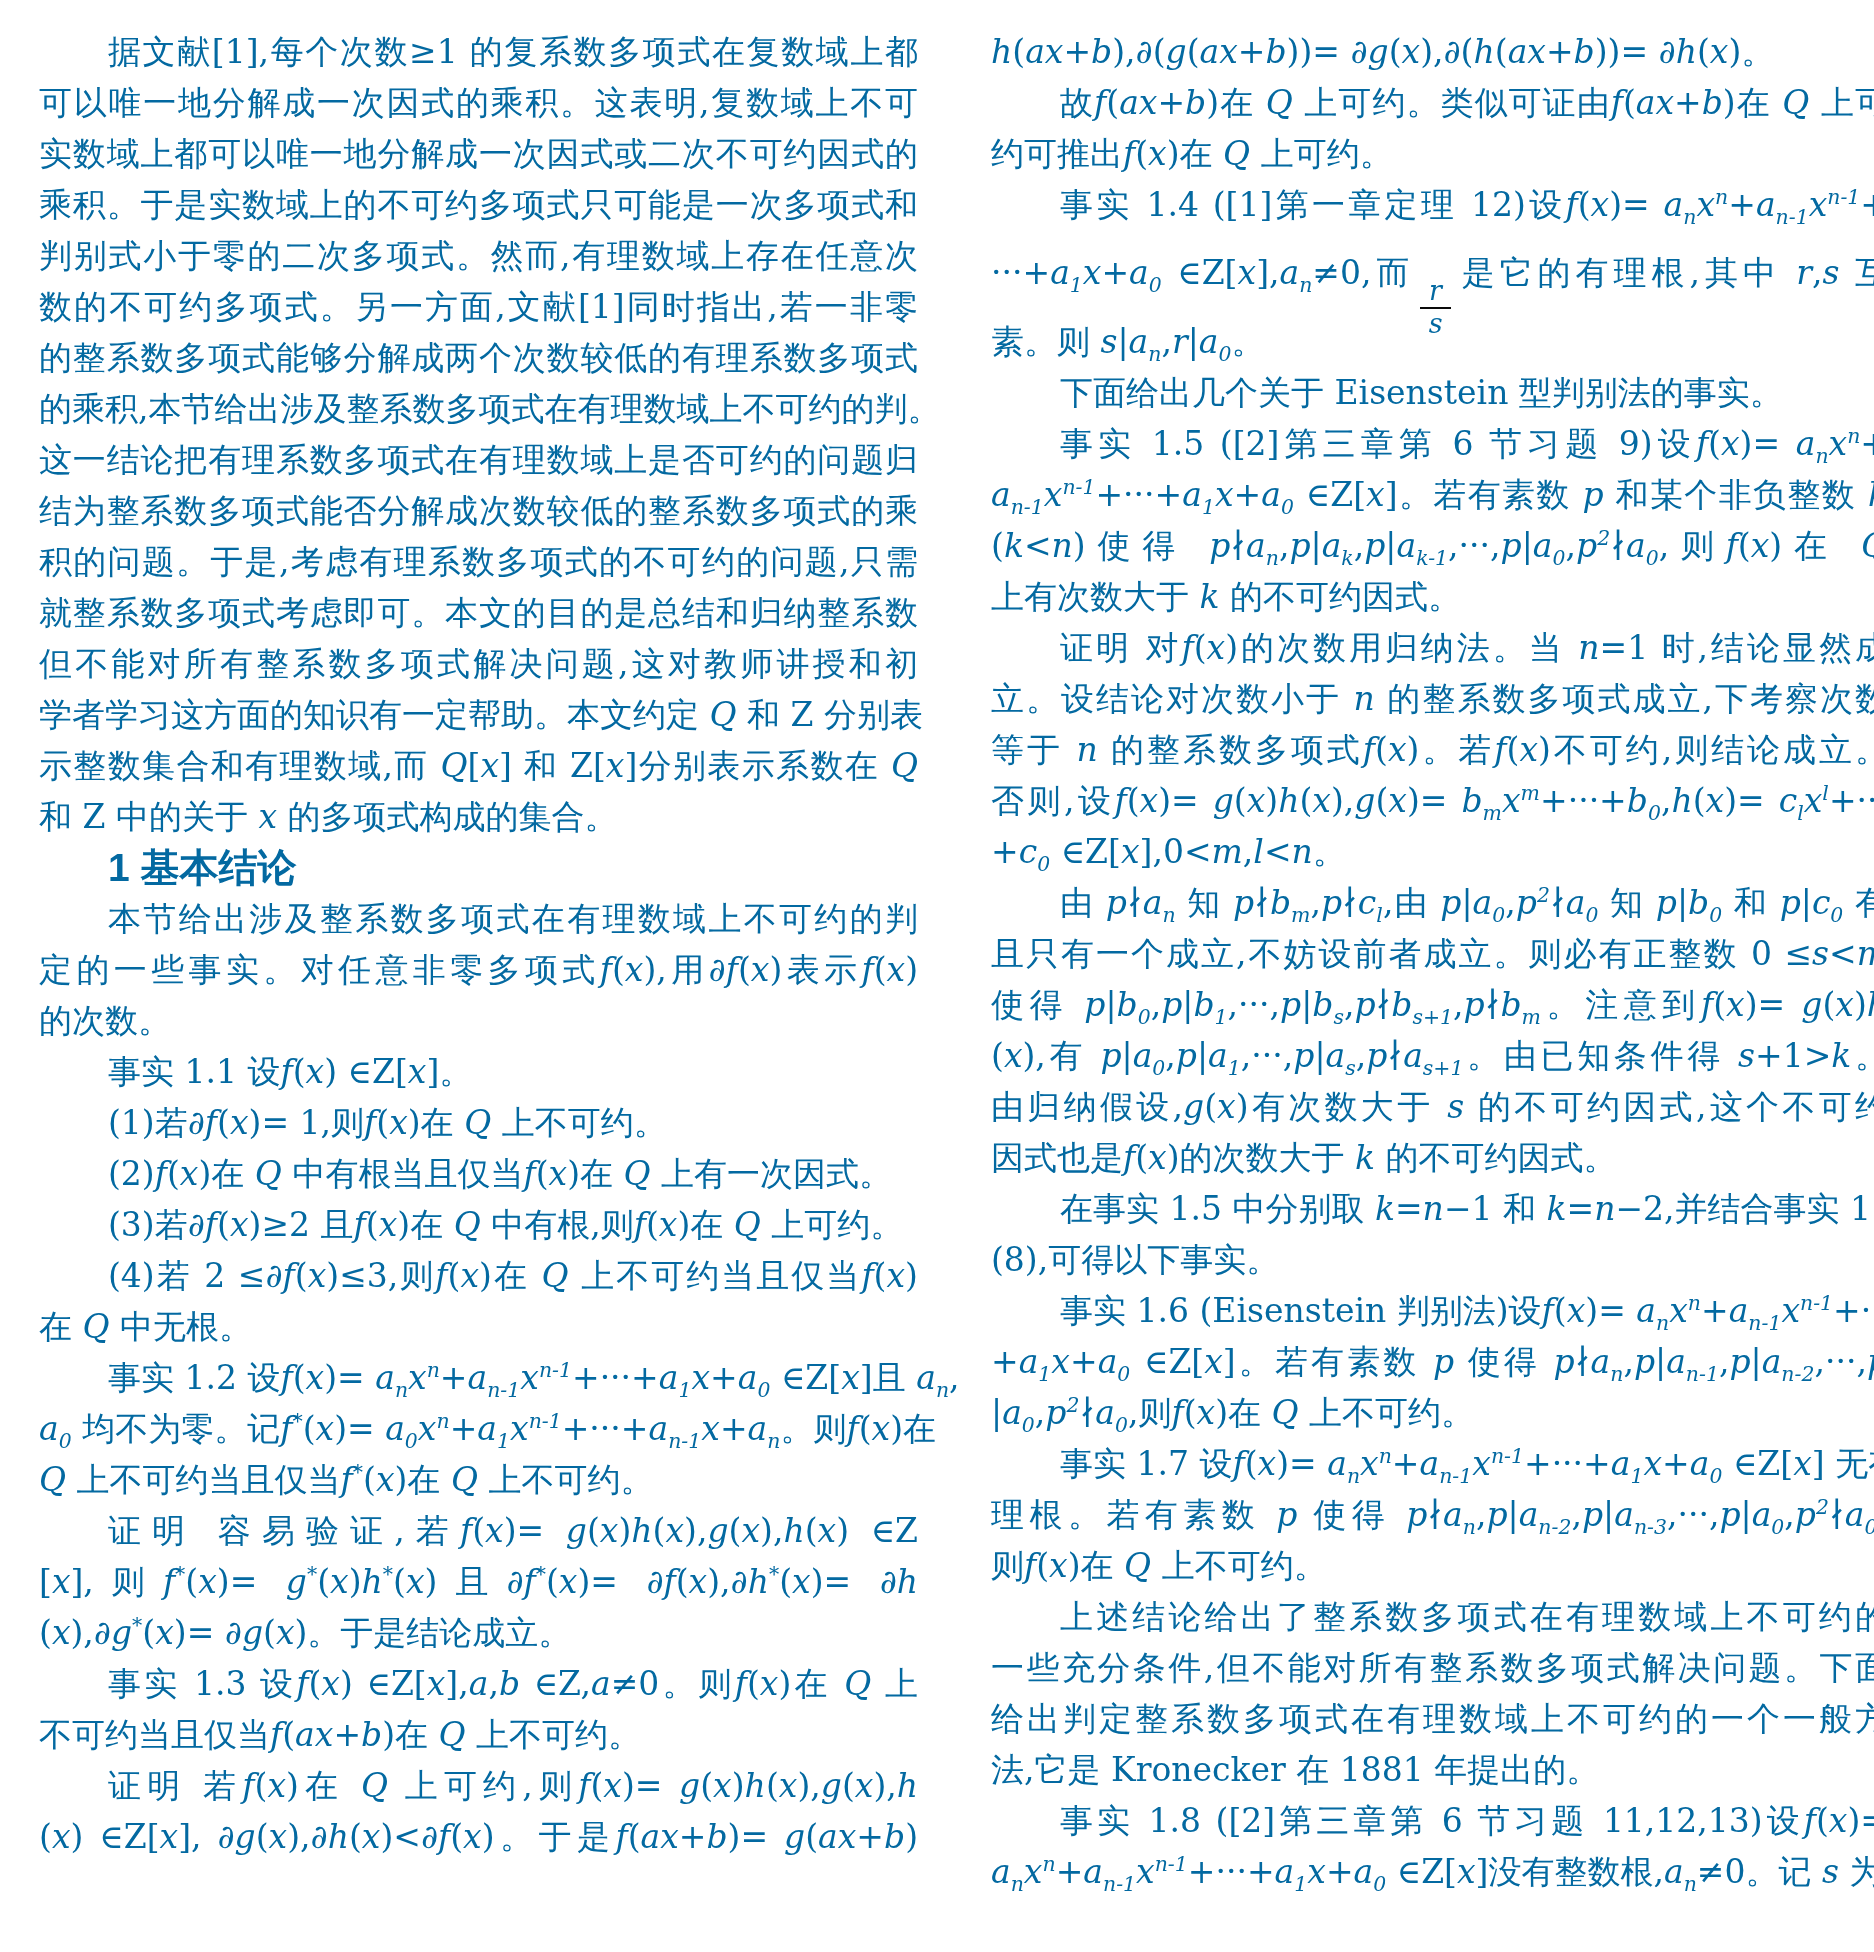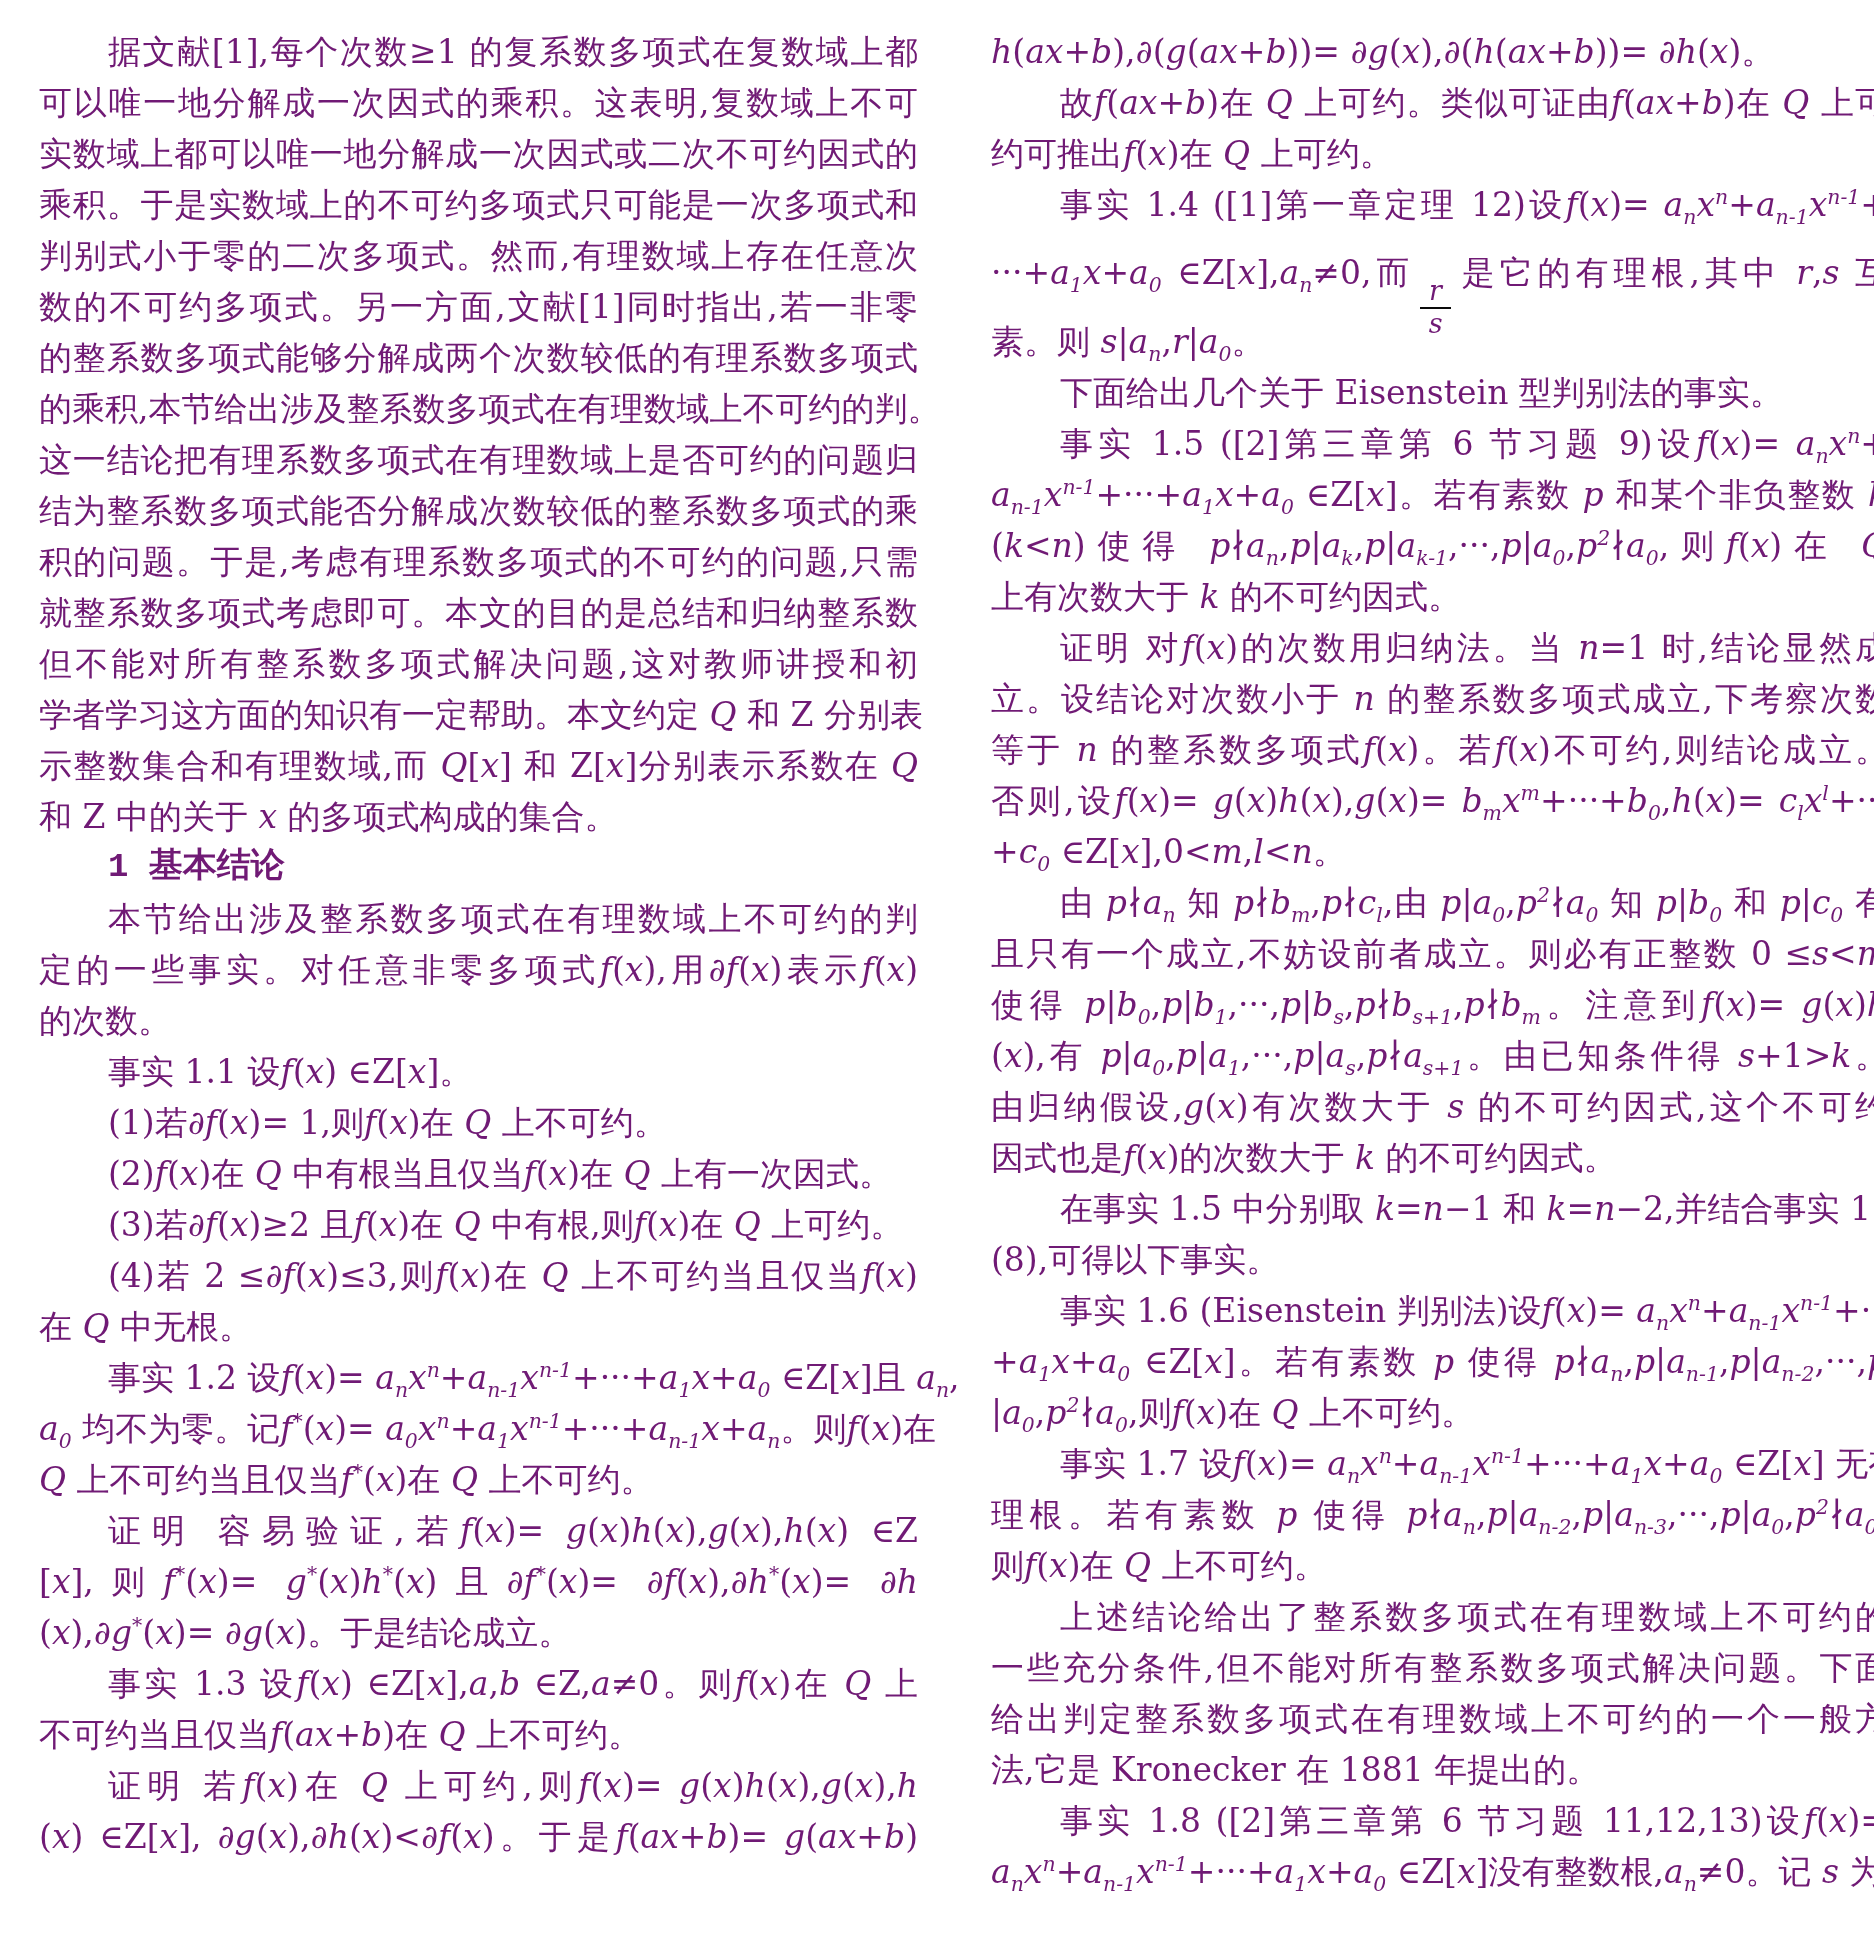--- a/index.html
+++ b/index.html
@@ -8,40 +8,40 @@
     width: 1874px; height: 1952px;
     overflow: hidden;
   }
   .page {
     box-sizing: border-box;
     width: 1874px; height: 1952px;
     padding: 25.5px 11.8px 0 39px;
     display: flex;
     gap: 47px;
     font-family: "DejaVu Serif", "DejaVu Sans", serif;
-    color: #701a75;
+    color: #0369a1;
   }
   .col { box-sizing: border-box; }
   .col.left  { width: 879px; }
   .col.right { width: 897px; margin-left: 26px; }
   .line {
     font-size: 33px;
     line-height: 51px;
     height: 51px;
     text-align: justify;
     text-align-last: justify;
     white-space: nowrap;
     overflow: visible;
   }
   .line.end { text-align-last: left; }
   .line.indent { padding-left: 69px; }
   .line.heading {
     font-weight: bold;
-    font-family: Liberation Mono, monospace;
-    font-size: 34px;
+    font-family: Liberation Sans, sans-serif;
+    font-size: 39px;
   }
   .line.tall { line-height: 86px; height: 86px; }
   .line i { font-style: italic; }
   .line sub, .line sup {
     font-size: 0.62em;
     font-style: italic;
     line-height: 0;
   }
   .frac {
     display: inline-flex;

